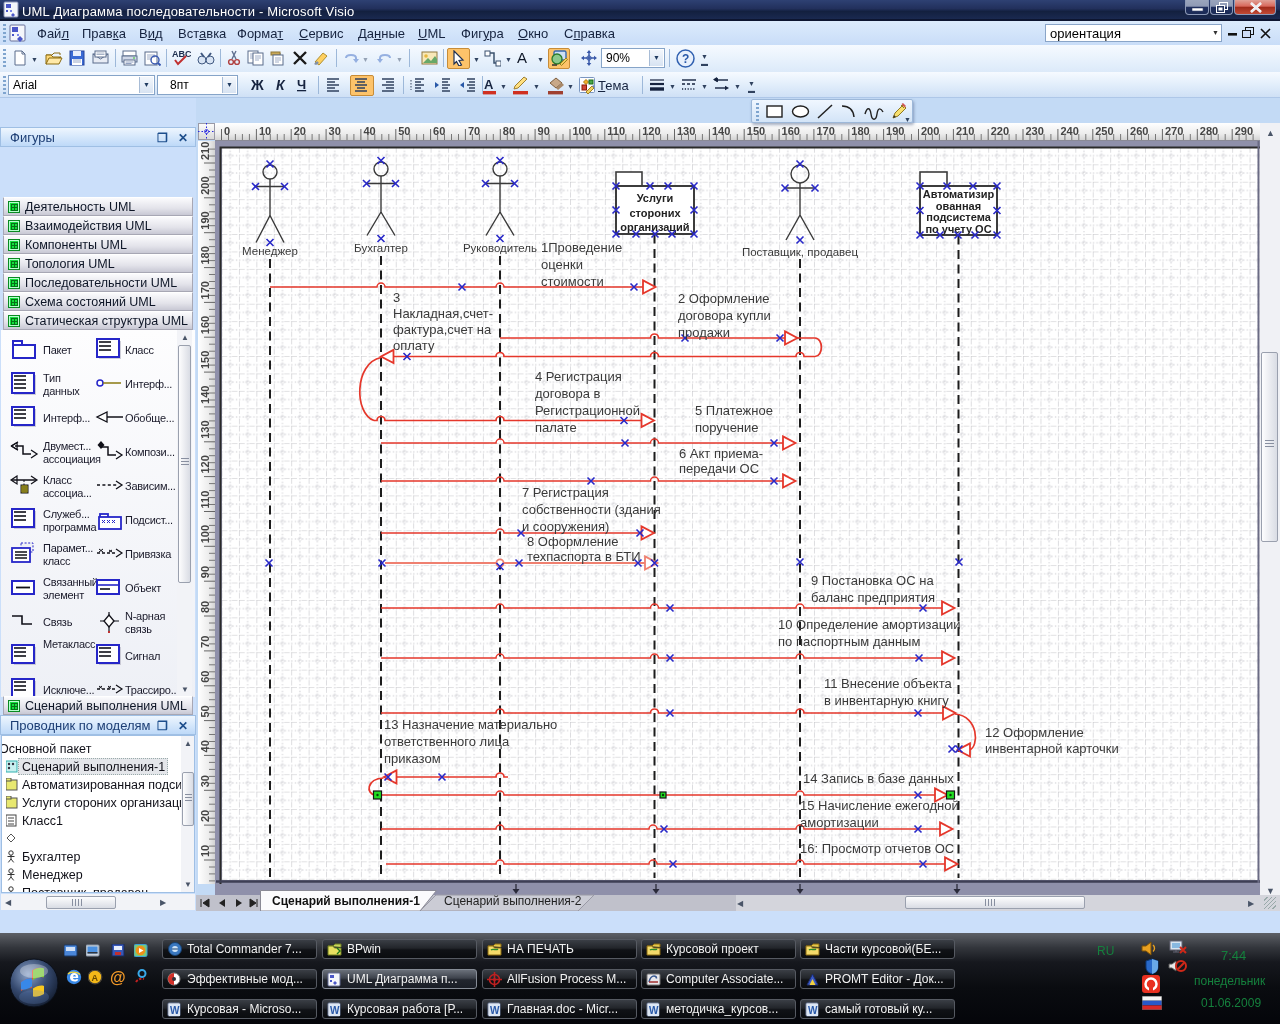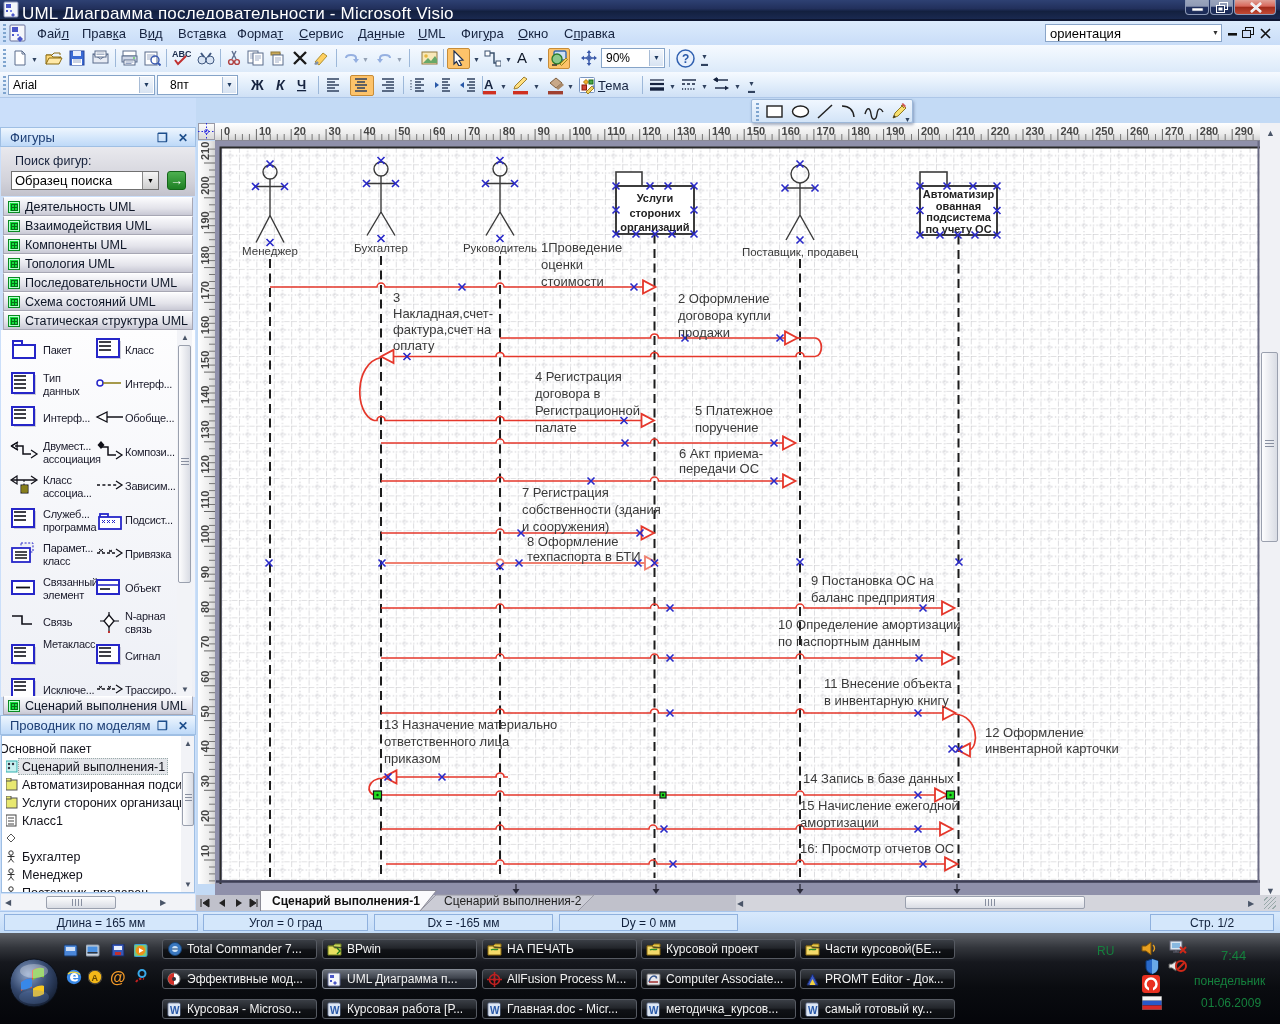--- a/index.html
+++ b/index.html
@@ -1,18 +1,18 @@
 <!DOCTYPE html>
 <html><head><meta charset="utf-8">
 <style>
 *{margin:0;padding:0;box-sizing:border-box;font-family:"Liberation Sans",sans-serif}
 #app{position:relative;width:1280px;height:1024px;overflow:hidden;background:#cbdffa}
 .abs{position:absolute}
 #titlebar{left:0;top:0;width:1280px;height:19px;background:linear-gradient(180deg,#2e4173 0%,#22305c 45%,#13203f 60%,#1a2950 100%)}
-#titlebar .txt{position:absolute;left:22px;top:4px;color:#fff;font-size:17px;letter-spacing:.2px}
+#titlebar .txt{position:absolute;left:22px;top:4px;color:#fff;font-size:13px;letter-spacing:.2px}
 #titleline{left:0;top:19px;width:1280px;height:2px;background:#0d1530}
 .capbtn{position:absolute;top:0;height:15px;border:1px solid #8d9ab8;border-top:none;border-radius:0 0 4px 4px;background:linear-gradient(180deg,#9aa5bd 0%,#8f9ab5 45%,#203060 50%,#1a2a55 100%)}
 #btnclose{background:linear-gradient(180deg,#e0a197 0%,#d8675a 45%,#a02a1a 50%,#c04a35 100%)}
 #menubar{left:0;top:21px;width:1280px;height:24px;background:linear-gradient(180deg,#dcebfc,#c9ddf8)}
 .menu{position:absolute;top:5px;color:#16233f;font-size:13px}
 #mdisearch{position:absolute;left:1045px;top:2.5px;width:177px;height:18px;background:#fff;border:1px solid #8aa5c8;font-size:13px;color:#000;padding:1px 4px}
 #mdisearch .dd{position:absolute;right:2px;top:4px;font-size:7px;color:#333}
 .tbar{background:linear-gradient(180deg,#f6faff 0%,#e2eefb 50%,#cfe0f5 100%);border-bottom:1px solid #aec7e8}
 #tb1{left:0;top:45px;width:1280px;height:42px}
 #tb2{left:0;top:72px;width:1280px;height:26px}
@@ -356,25 +356,20 @@
         <path d="M3 15l2-5 8-8 3 3-8 8z" fill="#f8e070" stroke="#907820"></path>
         <path d="M11 2l3 3" stroke="#907820"></path>
         <path d="M13 0l3 3-1.5 1.5L11.5 1z" fill="#d05858"></path>
         <path d="M3 15l1-3 2 2z" fill="#303030"></path>
       </svg>
  <div class="dd7" style="left:152px;top:16px">▼</div>
 </div>
 
 <div class="abs" id="figpanel">
   <div class="panelhead" style="top:0">Фигуры<span class="pb" style="left:156px">❒</span><span class="pb" style="left:177px">✕</span></div>
-  <div id="searcharea">
-    <div class="lab">Поиск фигур:</div>
-    <div id="searchbox">Образец поиска<span class="dd">▼</span></div>
-    <div id="gobtn">→</div>
-  </div>
   <div class="stencil" style="top:70px"><span class="gicon">
           <i></i>
         </span>Деятельность UML</div>
 <div class="stencil" style="top:89px"><span class="gicon">
           <i></i>
         </span>Взаимодействия UML</div>
 <div class="stencil" style="top:108px"><span class="gicon">
           <i></i>
         </span>Компоненты UML</div>
 <div class="stencil" style="top:127px"><span class="gicon">
@@ -1166,27 +1161,20 @@
   <text x="248" y="15" font-size="12" fill="#222" font-family="Liberation Sans">Сценарий выполнения-2</text>
 </svg>
 <div class="abs" style="left:736px;top:895px;width:544px;height:16px;background:#d4d5dc"></div>
 <div class="abs" style="left:724px;top:896px;width:7px;height:14px;background:linear-gradient(90deg,#f4f5f8,#b9bac4);border:1px solid #9a9aa6"></div>
 <div class="sbarrow" style="left:737px;top:899px">◀</div>
 <div class="sbthumbh" style="left:905px;top:896px;width:180px;height:13px"></div>
 <div class="abs" style="left:985px;top:899px;width:11px;height:7px;background:repeating-linear-gradient(90deg,#888fa0 0 1px,transparent 1px 3px)"></div>
 <div class="sbarrow" style="left:1248px;top:899px">▶</div>
 <div class="abs" style="left:1264px;top:897px;width:12px;height:12px;background:repeating-linear-gradient(135deg,transparent 0 2px,#9aa 2px 3px)"></div>
 
-<div class="abs" id="statusbar">
-  <div class="stbox" style="left:4px;width:194px">Длина = 165 мм</div>
-  <div class="stbox" style="left:203px;width:165px">Угол = 0 град</div>
-  <div class="stbox" style="left:374px;width:179px">Dx = -165 мм</div>
-  <div class="stbox" style="left:559px;width:179px">Dy = 0 мм</div>
-  <div class="stbox" style="left:1150px;width:124px">Стр. 1/2</div>
-</div>
 <div class="abs" id="taskbar"></div>
     <svg class="abs" style="left:8px;top:957px" width="52" height="52">
       <defs>
         <radialGradient id="orb" cx=".38" cy=".32" r=".8">
           <stop offset="0" stop-color="#8aa2c8"></stop>
           <stop offset=".5" stop-color="#35496e"></stop>
           <stop offset="1" stop-color="#0e1626"></stop>
         </radialGradient>
       </defs>
       <circle cx="26" cy="26" r="24" fill="url(#orb)" stroke="#0a0f18" stroke-width="1"></circle>

